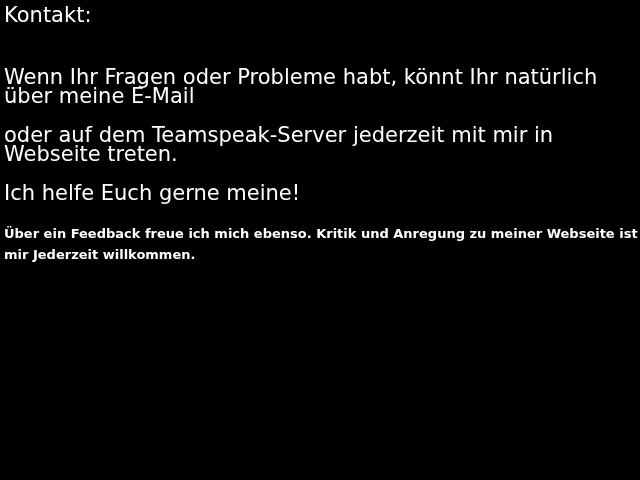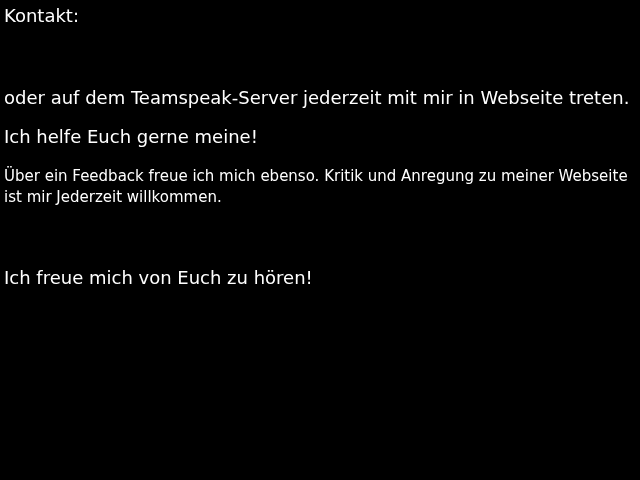--- a/index.html
+++ b/index.html
@@ -16,59 +16,60 @@
   #page {
     position: relative;
     width: 640px;
     height: 480px;
     background: #000000;
     color: #ffffff;
     box-sizing: border-box;
     padding: 6px 0 0 4px;
   }
   .line {
-    font-size: 18px;
+    font-size: 21px;
     line-height: 19px;
     color: #ffffff;
     white-space: pre-wrap;
   }
   .gap-lg { height: 23px; }
   .gap-md { height: 20px; }
   .gap-xl { height: 40px; }
   .para {
-    font-size: 15px;
+    font-size: 13px;
     line-height: 21px;
     color: #ffffff;
+    font-weight: bold;
   }
 </style>
 </head>
 <body>
 
 <div id="page">
 
   <div class="line">Kontakt:</div>
 
   <div class="gap-lg"></div>
 
 
   <div class="gap-md"></div>
 
+  <div class="line">Wenn Ihr Fragen oder Probleme habt, könnt Ihr natürlich über meine E-Mail</div>
 
   <div class="gap-md"></div>
 
   <div class="line">oder auf dem Teamspeak-Server jederzeit mit mir in Webseite treten.</div>
 
   <div class="gap-md"></div>
 
   <div class="line">Ich helfe Euch gerne meine!</div>
 
   <div class="gap-md"></div>
 
   <div class="para">Über ein Feedback freue ich mich ebenso. Kritik und Anregung zu meiner Webseite ist mir Jederzeit willkommen.</div>
 
   <div class="gap-md"></div>
 
 
   <div class="gap-xl"></div>
 
-  <div class="line">Ich freue mich von Euch zu hören!</div>
 
 </div>
 
 </body></html>

